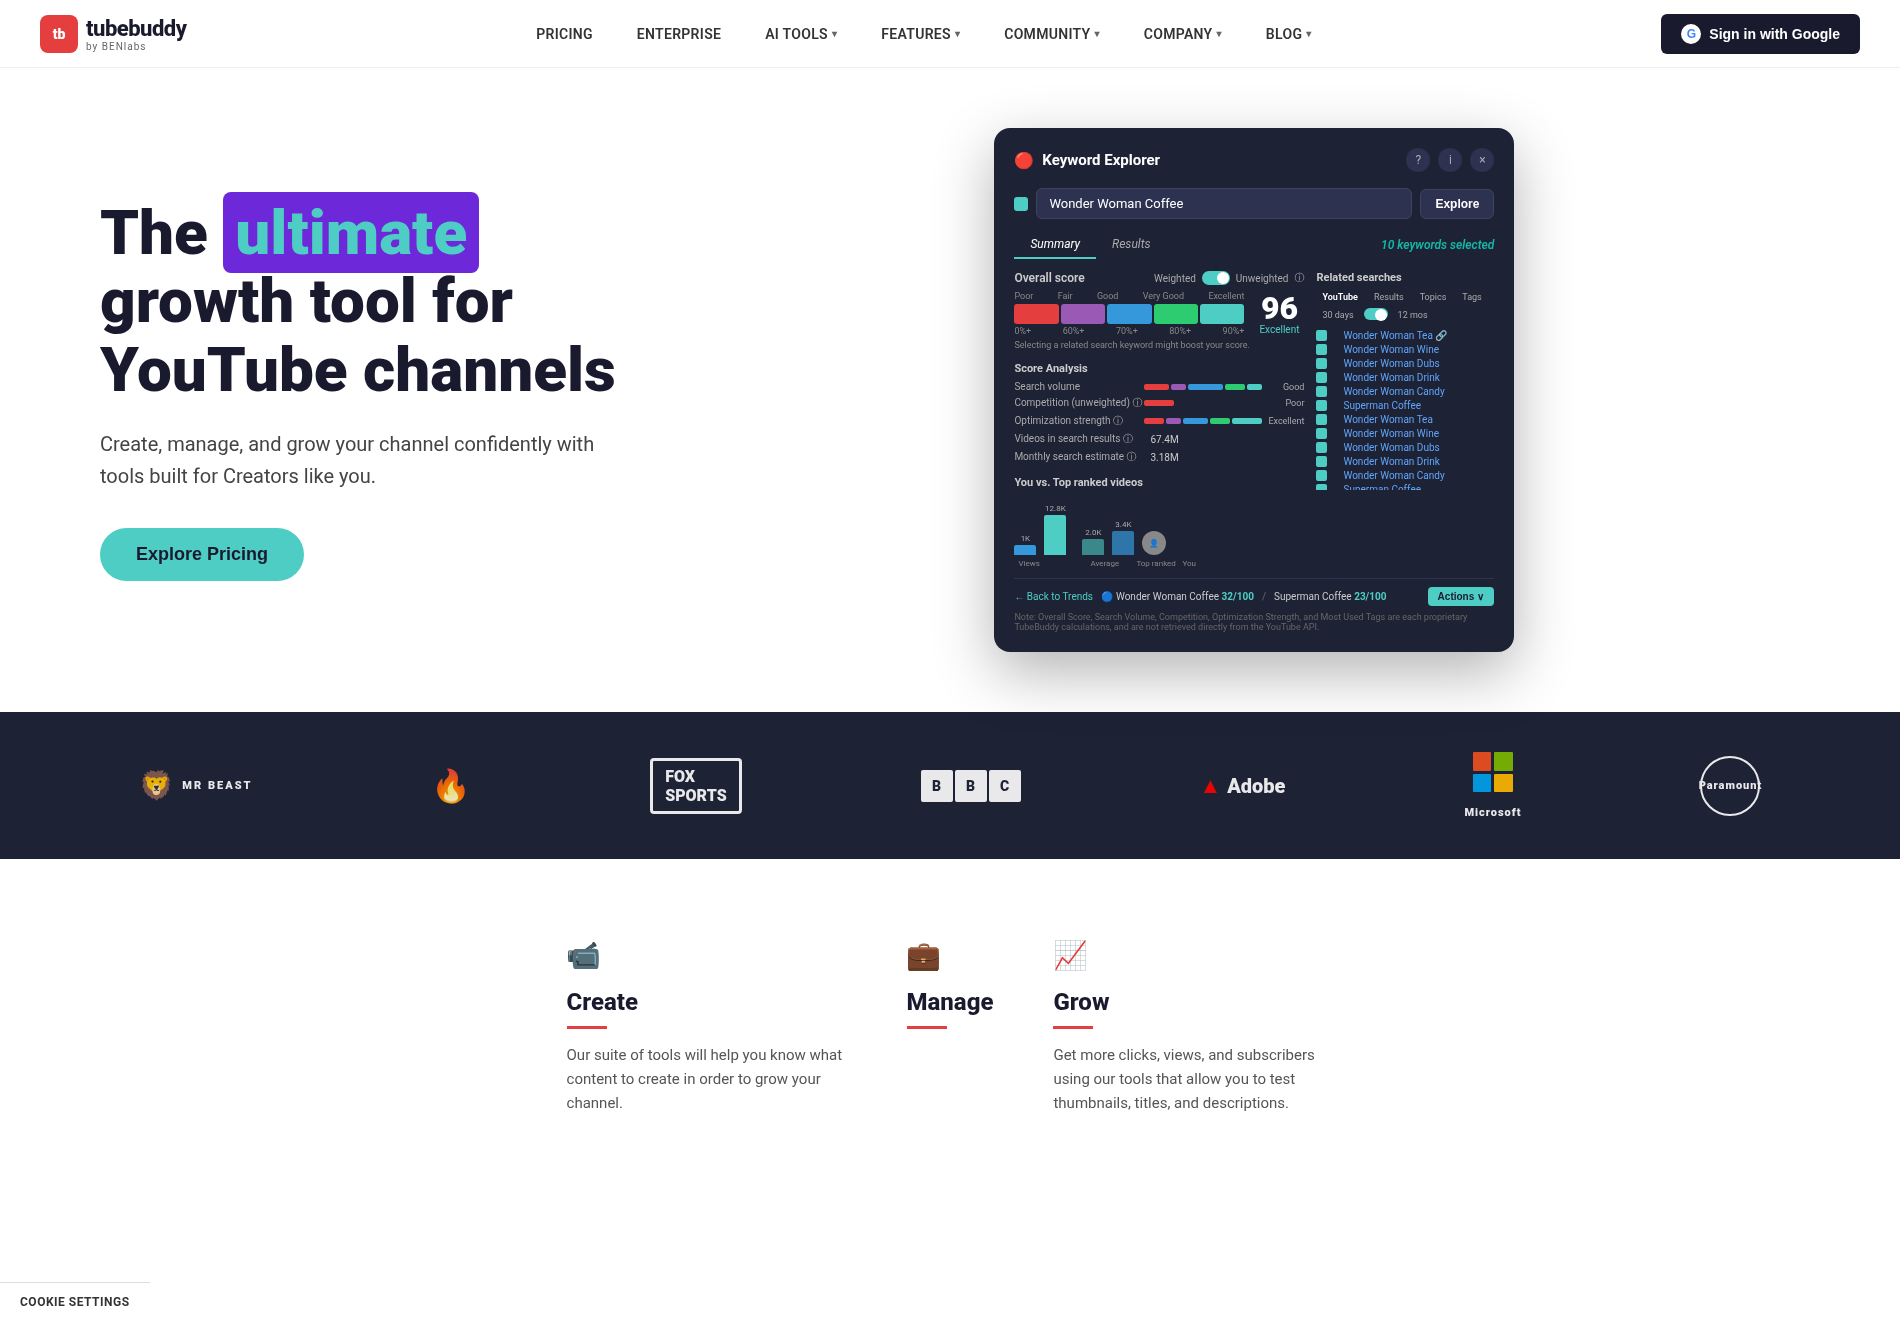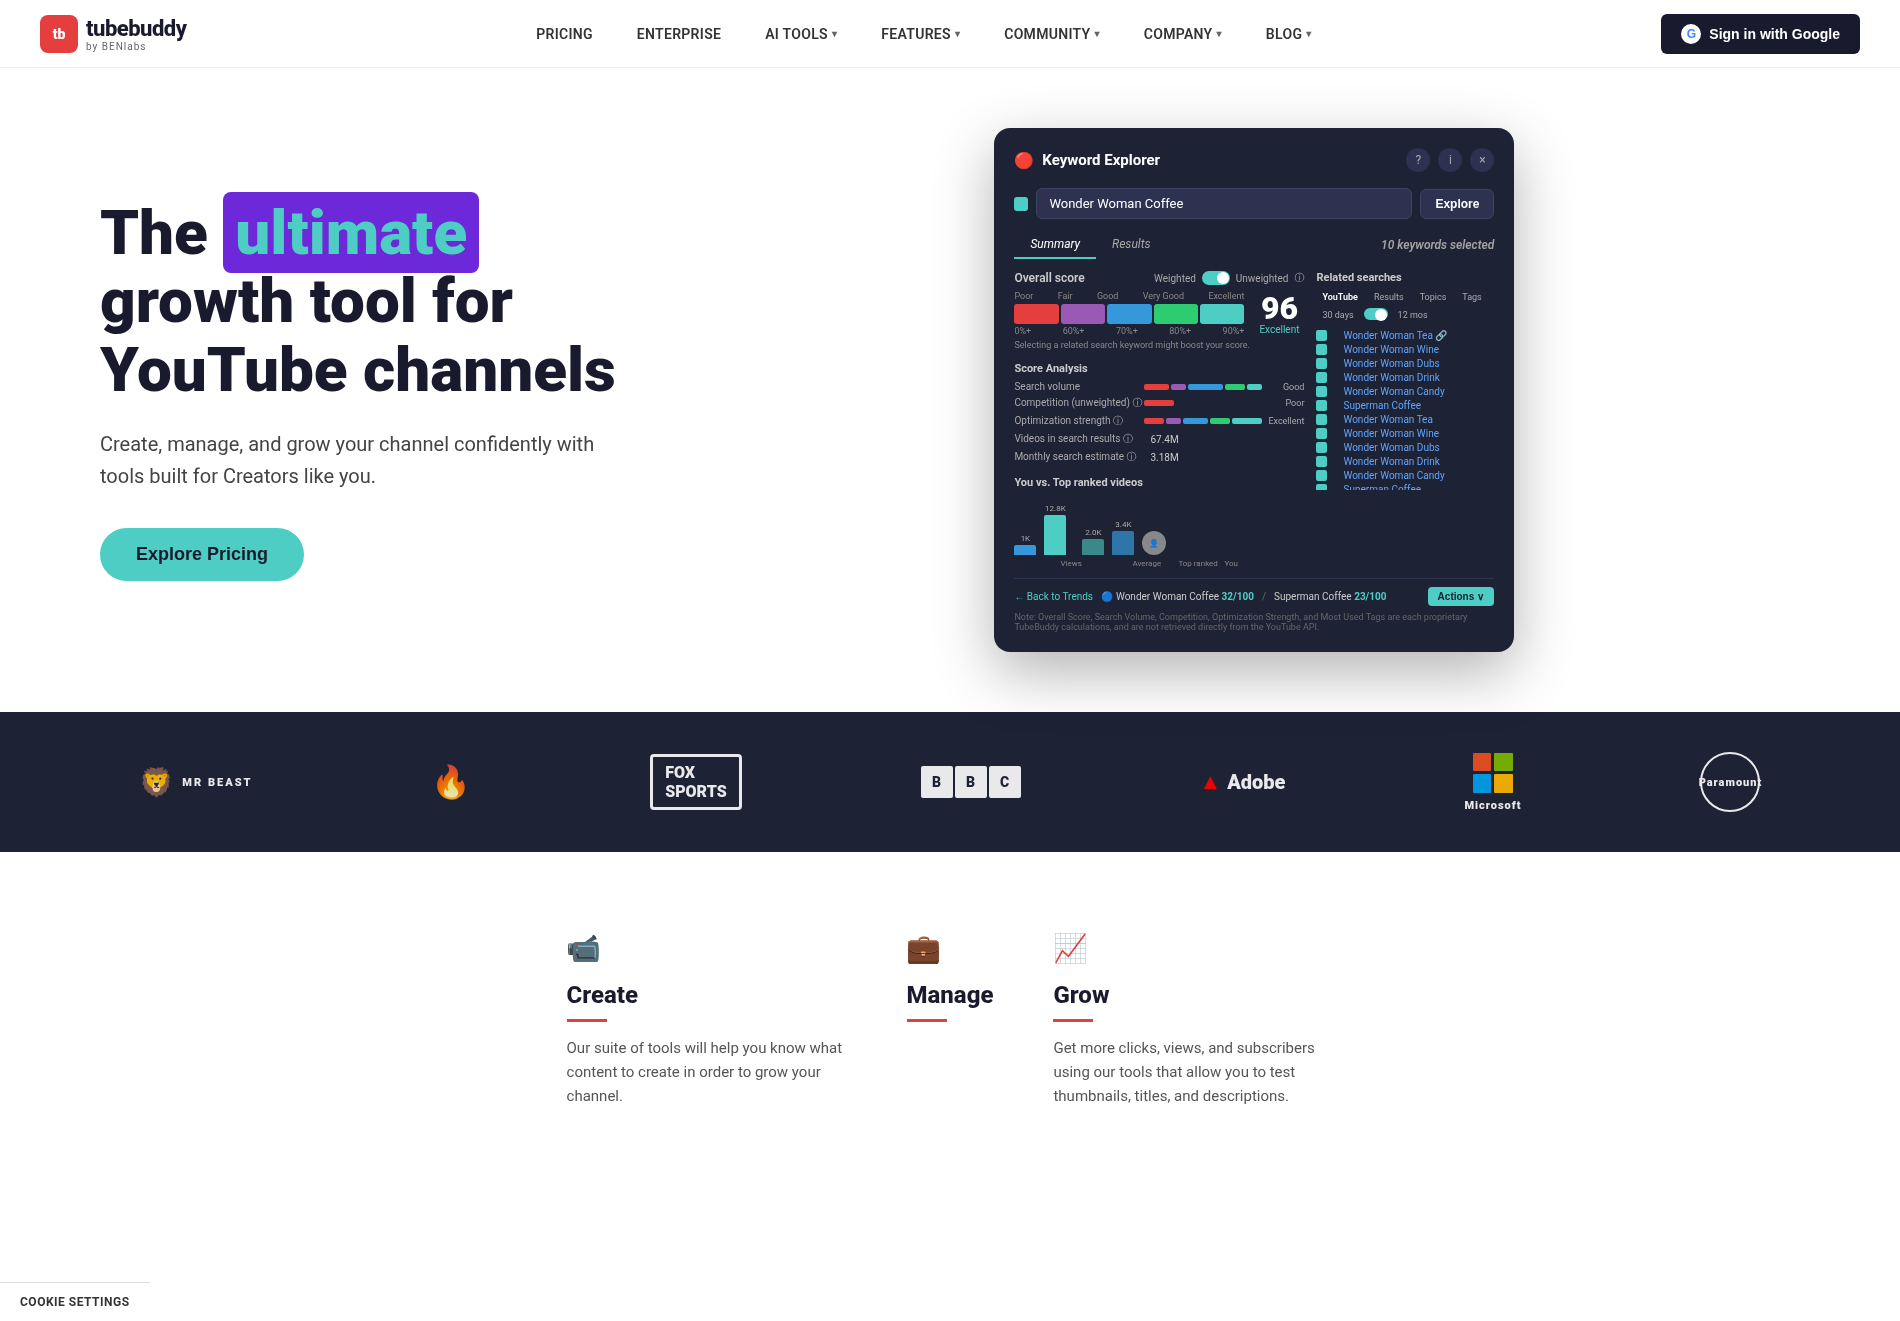--- a/index.html
+++ b/index.html
@@ -80,21 +80,21 @@
       padding: 7px 14px; font-size: 12px; font-weight: 600; cursor: pointer;
     }
     .kw-tabs-row { display: flex; justify-content: space-between; align-items: center; margin-bottom: 12px; font-style: italic; }
     .kw-tabs { display: flex; gap: 0; }
     .kw-tab {
       padding: 6px 16px; font-size: 12px; color: #aaa; cursor: pointer;
       border-bottom: 2px solid transparent;
     }
     .kw-tab.active { color: #fff; border-bottom: 2px solid #4ecdc4; }
     .kw-selected { font-size: 12px; color: #aaa; }
-    .kw-selected span { color: #a3a3a3; font-weight: 600; }
+    .kw-selected span { color: #14b8a6; font-weight: 600; }
 
     
     .kw-body { display: flex; gap: 12px; }
     .kw-left-panel { flex: 1; }
     .kw-right-panel { width: 180px; flex-shrink: 0; }
 
     .score-section { margin-bottom: 12px; }
     .score-label { font-size: 11px; color: #aaa; margin-bottom: 6px; display: flex; justify-content: space-between; align-items: center; }
     .score-label-title { color: #ccc; font-weight: 600; font-size: 12px; }
     .toggle-row { display: flex; align-items: center; gap: 6px; font-size: 10px; }
@@ -158,21 +158,21 @@
     .brand-logo { color: #fff; font-weight: 900; font-size: 18px; opacity: 0.9; white-space: nowrap; }
     .brand-logo.mr-beast { font-size: 20px; display: flex; align-items: center; gap: 8px; }
     .brand-logo.fox { font-size: 16px; border: 3px solid #fff; padding: 6px 12px; border-radius: 4px; }
     .brand-logo.bbc { font-size: 22px; display: flex; gap: 2px; }
     .bbc-box {
       width: 32px; height: 32px; background: #fff; color: #1e2235;
       display: flex; align-items: center; justify-content: center;
       font-size: 14px; font-weight: 900; border-radius: 2px;
     }
     .brand-logo.adobe { font-size: 20px; display: flex; align-items: center; gap: 6px; }
-    .brand-logo.microsoft { display: flex; flex-direction: column; align-items: center; gap: 6px; }
+    .brand-logo.microsoft { display: flex; flex-direction: column; align-items: center; gap: 14px; }
     .ms-grid { display: grid; grid-template-columns: 1fr 1fr; gap: 3px; width: 40px; height: 40px; }
     .ms-square { background: #fff; border-radius: 1px; }
     .brand-logo.paramount { font-size: 14px; display: flex; flex-direction: column; align-items: center; gap: 4px; }
     .paramount-circle {
       width: 60px; height: 60px; border-radius: 50%; border: 2px solid #fff;
       display: flex; align-items: center; justify-content: center;
       font-weight: 900; font-size: 11px; letter-spacing: 1px;
     }
 
     
@@ -363,21 +363,21 @@
               </div>
               <div style="display:flex;flex-direction:column;align-items:center;gap:2px;">
                 <span style="font-size:8px;color:#aaa;">3.4K</span>
                 <div style="width:22px;height:24px;background:#3498db;border-radius:2px 2px 0 0;opacity:0.7;"></div>
               </div>
               <div style="width:24px;height:24px;border-radius:50%;background:#888;display:flex;align-items:center;justify-content:center;">
                 <span style="font-size:8px;color:#fff;">👤</span>
               </div>
             </div>
             <div style="display:flex;gap:6px;font-size:8px;color:#888;padding-left:4px;">
-              <span style="width:30px;margin-left:42px;">Views</span>
+              <span style="width:30px;">Views</span>
               <span style="width:30px;"></span>
               <span style="width:40px;">Average</span>
               <span style="width:40px;">Top ranked</span>
               <span style="width:24px;">You</span>
             </div>
           </div>
         </div>
 
         <div class="kw-right-panel">
           <div class="related-title">Related searches</div>

